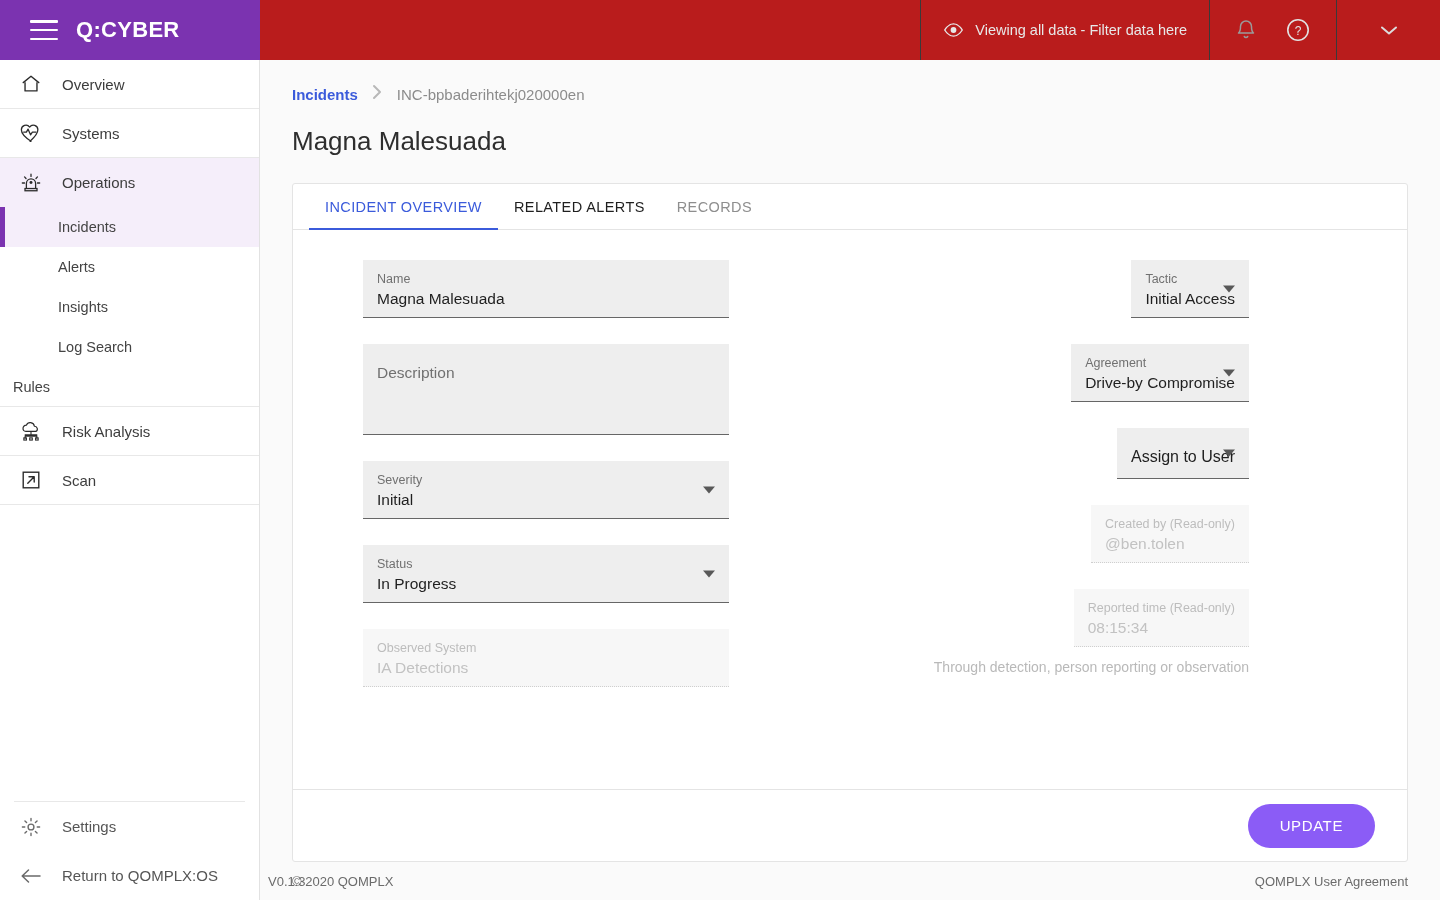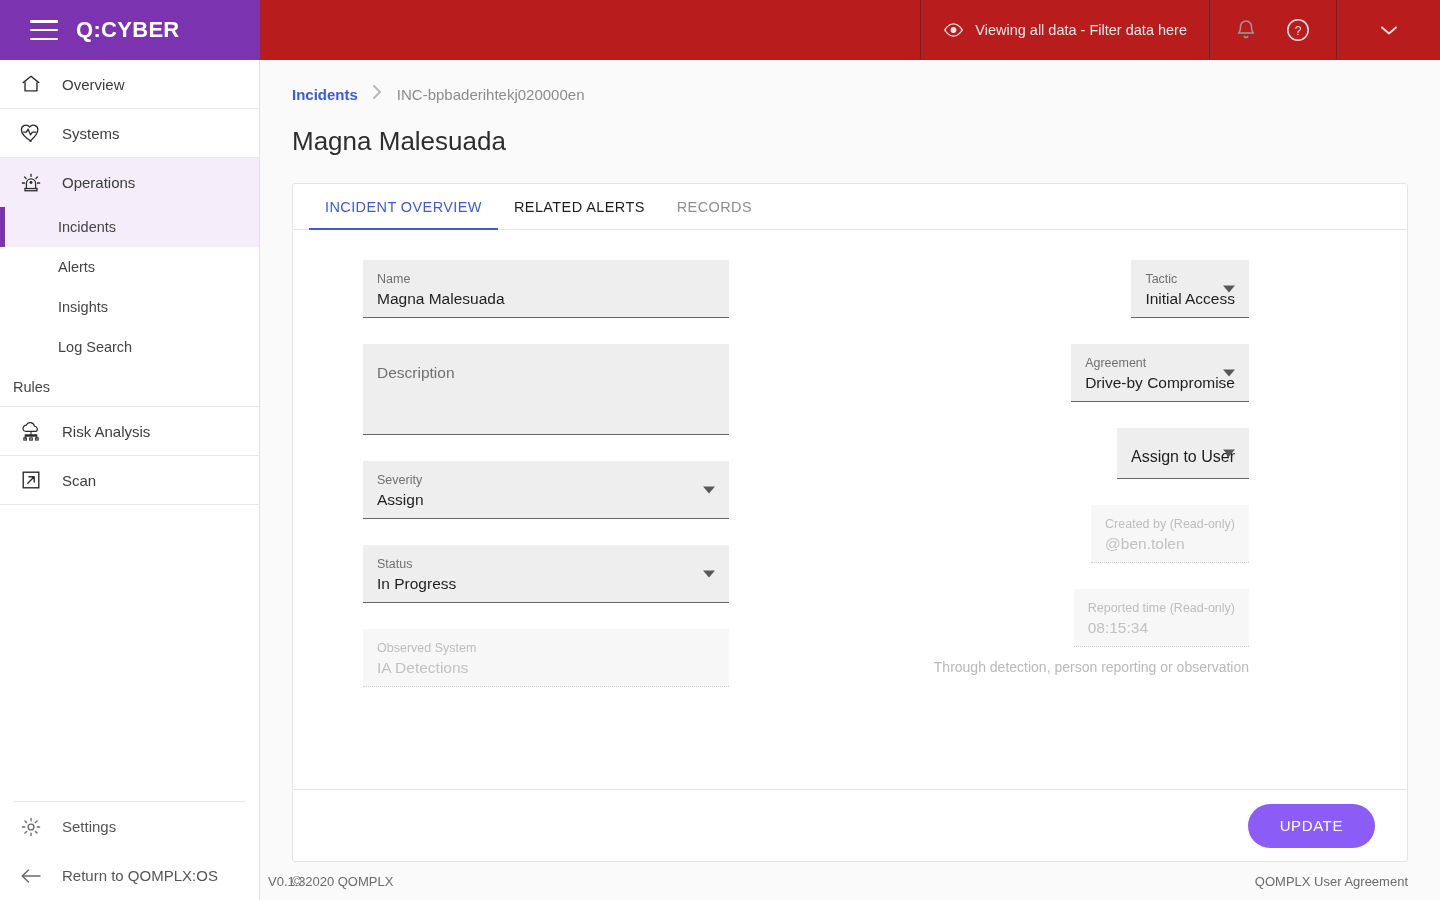--- a/index.html
+++ b/index.html
@@ -307,21 +307,21 @@
                 <div class="flabel">Name</div>
                 <div class="fvalue">Magna Malesuada</div>
               </div>
 
               <div class="field tall">
                 <div class="ph">Description</div>
               </div>
 
               <div class="field select">
                 <div class="flabel">Severity</div>
-                <div class="fvalue">Assign</div>
+                <div class="fvalue">Initial</div>
                 <span class="caret"></span>
               </div>
 
               <div class="field select">
                 <div class="flabel">Status</div>
                 <div class="fvalue">In Progress</div>
                 <span class="caret"></span>
               </div>
 
               <div class="field readonly">

